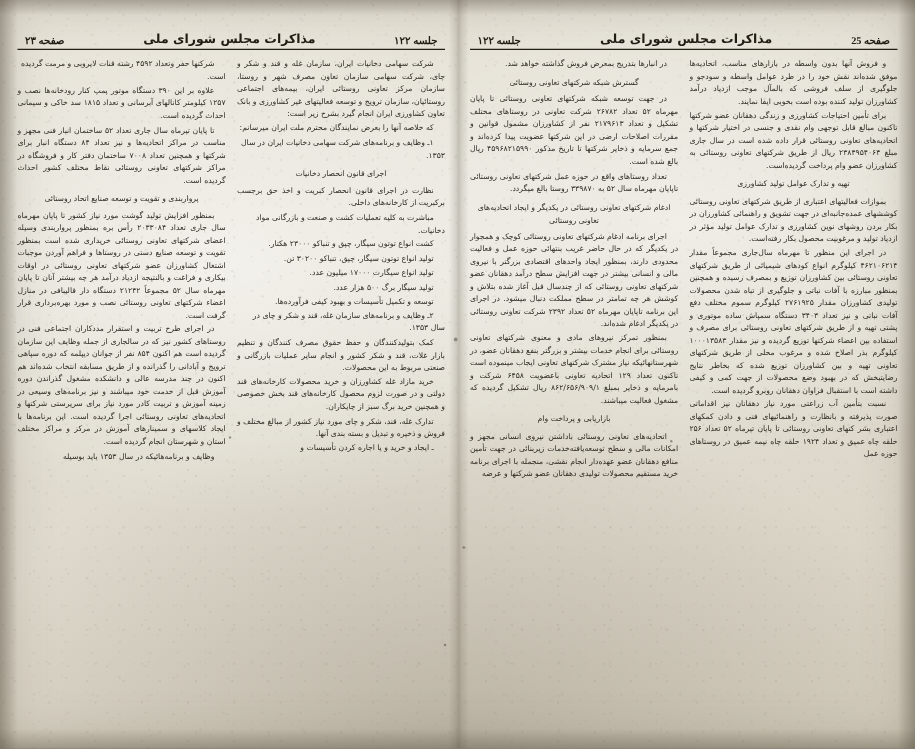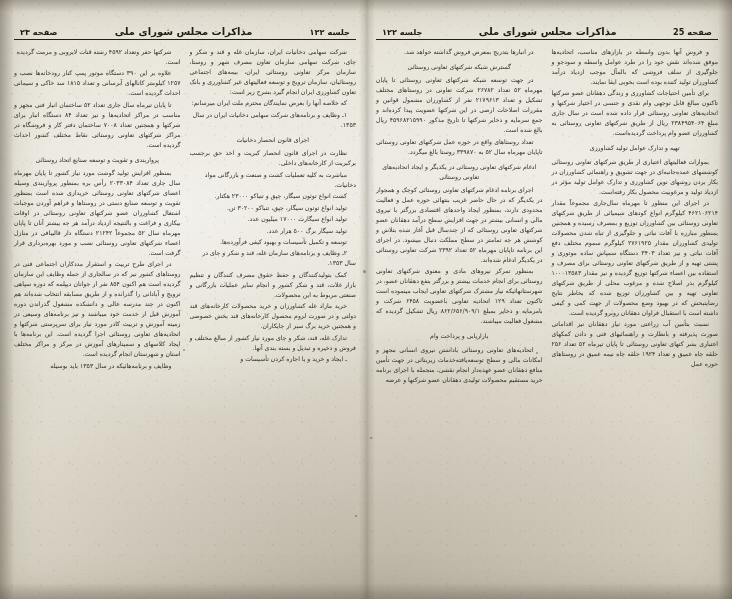--- a/index.html
+++ b/index.html
@@ -55,21 +55,21 @@
   
   .runhead{
     display:flex;align-items:flex-end;justify-content:space-between;
     font-size:8.5px;font-weight:bold;color:#211c14;
     letter-spacing:.2px;padding:0 6px 2px 6px;
     border-bottom:1.4px solid #241f16;
     margin-bottom:7px;
     filter:blur(.18px);
   }
   .runhead .rh-center{font-size:10px;}
-  .runhead .rh-side{font-size:8.2px;}
+  .runhead .rh-side{font-size:8.2px;font-family:Liberation Serif, serif;}
 
   .cols{display:flex;gap:9px;height:540px;}
   .col{
     flex:1 1 0;min-width:0;
     font-size:6.15px;line-height:1.62;
     color:#1d1912;
     text-align:justify;
     text-justify:inter-word;
     filter:blur(.22px);
     opacity:.93;

